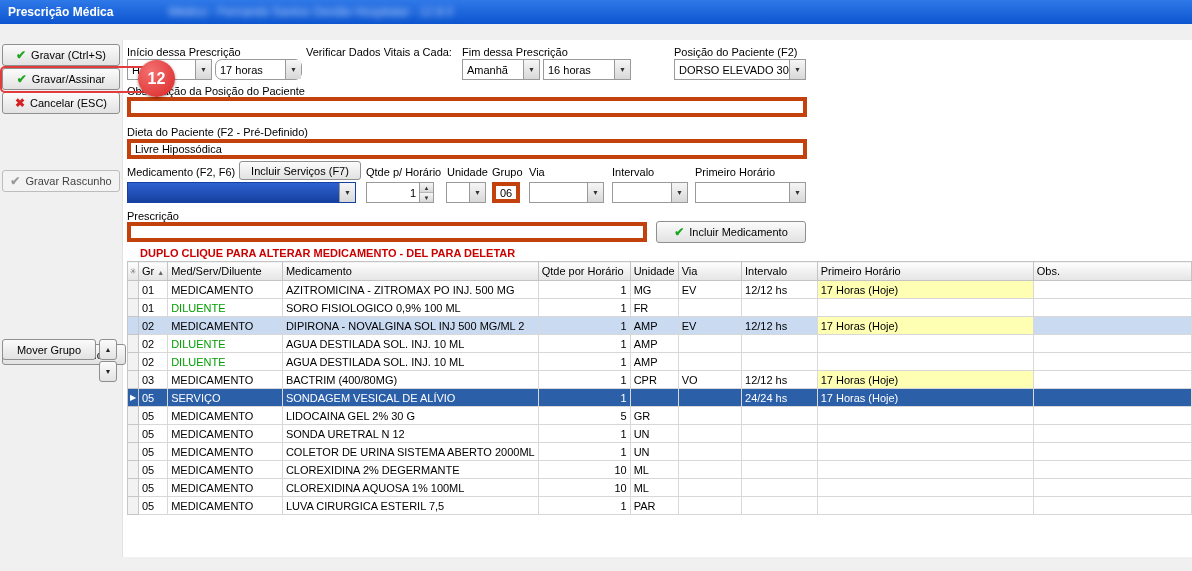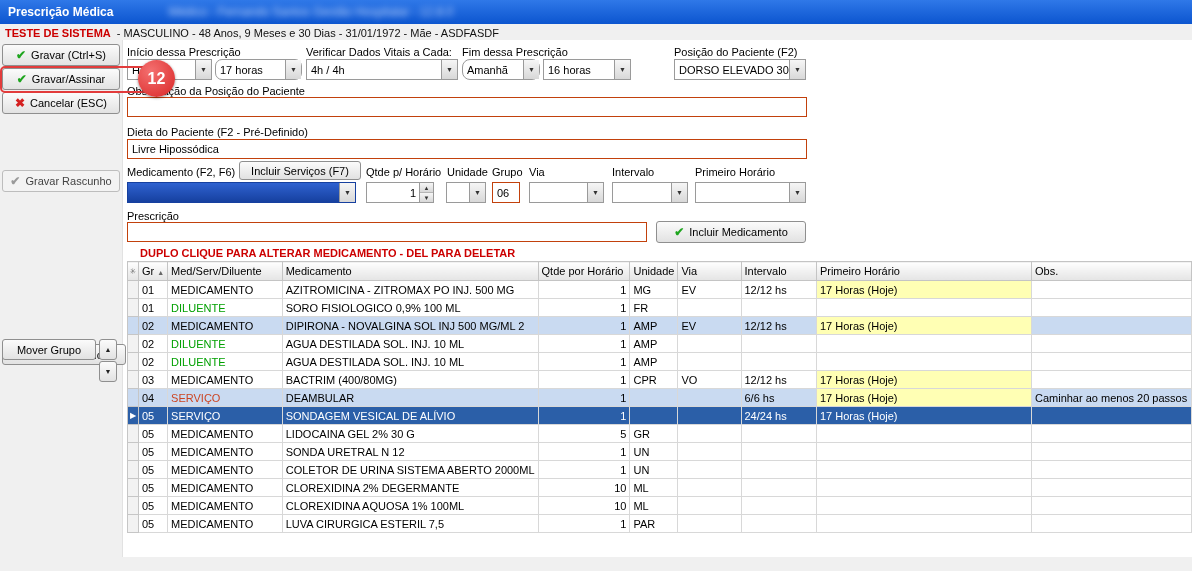--- a/index.html
+++ b/index.html
@@ -36,21 +36,21 @@
   .minus-ic { display:inline-block; width:9px; height:3px; background:#8fa08f; border:1px solid #6f806f; }
   .arrow-ic { font-size:7px; color:#222; }
   .combo { position:absolute; height:21px; border:1px solid #9a9a9a; background:#fff; display:flex; align-items:stretch; }
   .combo .val { flex:1; padding-left:4px; display:flex; align-items:center; white-space:nowrap; overflow:hidden; }
   .combo .dd {
     width:16px; border-left:1px solid #9a9a9a; background:linear-gradient(#f6f6f6,#d8d8d8);
     display:flex; align-items:center; justify-content:center; font-size:7px; color:#333;
   }
   .combo.bluefill { background:linear-gradient(#2f62d0,#16409f); border-color:#16409f; }
   .combo.bluefill .val { color:#fff; }
-  .input { position:absolute; height:20px; border:1px solid #c2410c; background:#fff; display:flex; align-items:center; padding-left:4px; white-space:nowrap; overflow:hidden; }
+  .input { position:absolute; height:20px; border:4px solid #c2410c; background:#fff; display:flex; align-items:center; padding-left:4px; white-space:nowrap; overflow:hidden; }
   .spin { position:absolute; height:21px; border:1px solid #9a9a9a; background:#fff; display:flex; }
   .spin .val { flex:1; text-align:right; padding:0 3px; align-self:center; }
   .spin .btns { width:14px; display:flex; flex-direction:column; border-left:1px solid #9a9a9a; }
   .spin .btns span { flex:1; font-size:6px; display:flex; align-items:center; justify-content:center; background:linear-gradient(#f6f6f6,#d8d8d8); color:#333; }
   .spin .btns span:first-child { border-bottom:1px solid #b5b5b5; }
   .hint { position:absolute; left:140px; top:247px; color:#cc0000; font-weight:bold; white-space:nowrap; }
   
   .grid { position:absolute; left:127px; top:261px; border-collapse:collapse; table-layout:fixed; font-size:11px; }
   .grid th {
     height:19px; background:linear-gradient(#fefefe,#e4e4e4); border:1px solid #c4c4c4;
@@ -79,24 +79,20 @@
 </head>
 <body>
 
 <div class="page">
 
   <div class="titlebar">
     <span class="t">Prescrição Médica</span>
     <span class="blur">Médico - Fernando Santos Gestão Hospitalar - 12.8.0</span>
   </div>
 
-  <div class="patient">
-    <span class="name">TESTE DE SISTEMA</span>
-    <span class="details">- MASCULINO - 48 Anos, 9 Meses e 30 Dias - 31/01/1972 - Mãe - ASDFASDF</span>
-  </div>
 
   <div class="content-bg"></div>
 
   <div class="btn" style="left:2px; top:44px; width:118px; height:22px;">
     <span class="check">✔</span>
     <span>Gravar (Ctrl+S)</span>
   </div>
   <div class="btn" style="left:2px; top:68px; width:118px; height:22px;">
     <span class="check">✔</span>
     <span>Gravar/Assinar</span>
@@ -132,25 +128,21 @@
   <div class="label" style="left:674px; top:46px;">Posição do Paciente (F2)</div>
 
   <div class="combo" style="left:127px; top:59px; width:85px;">
     <span class="val">Hoje</span>
     <span class="dd">▼</span>
   </div>
   <div class="combo" style="left:215px; top:59px; width:87px;border-radius:7px;">
     <span class="val">17 horas</span>
     <span class="dd">▼</span>
   </div>
-  <div class="combo" style="left:306px; top:59px; width:152px;">
-    <span class="val">4h / 4h</span>
-    <span class="dd">▼</span>
-  </div>
-  <div class="combo" style="left:462px; top:59px; width:78px;border-radius:8px;">
+  <div class="combo" style="left:462px; top:59px; width:78px;">
     <span class="val">Amanhã</span>
     <span class="dd">▼</span>
   </div>
   <div class="combo" style="left:543px; top:59px; width:88px;">
     <span class="val">16 horas</span>
     <span class="dd">▼</span>
   </div>
   <div class="combo" style="left:674px; top:59px; width:132px;">
     <span class="val">DORSO ELEVADO 30 G</span>
     <span class="dd">▼</span>
@@ -304,32 +296,20 @@
           <td>03</td>
           <td style="color: rgb(0, 0, 0);">MEDICAMENTO</td>
           <td>BACTRIM (400/80MG)</td>
           <td class="num">1</td>
           <td>CPR</td>
           <td>VO</td>
           <td>12/12 hs</td>
           <td class="yellow">17 Horas (Hoje)</td>
           <td></td>
         </tr>
-        <tr class="blue">
-          <td class="ind"></td>
-          <td>04</td>
-          <td style="color: rgb(204, 68, 34);">SERVIÇO</td>
-          <td>DEAMBULAR</td>
-          <td class="num">1</td>
-          <td></td>
-          <td></td>
-          <td>6/6 hs</td>
-          <td class="yellow">17 Horas (Hoje)</td>
-          <td>Caminhar ao menos 20 passos</td>
-        </tr>
         <tr class="selected">
           <td class="ind">▶</td>
           <td>05</td>
           <td>SERVIÇO</td>
           <td>SONDAGEM VESICAL DE ALÍVIO</td>
           <td class="num">1</td>
           <td></td>
           <td></td>
           <td>24/24 hs</td>
           <td>17 Horas (Hoje)</td>

